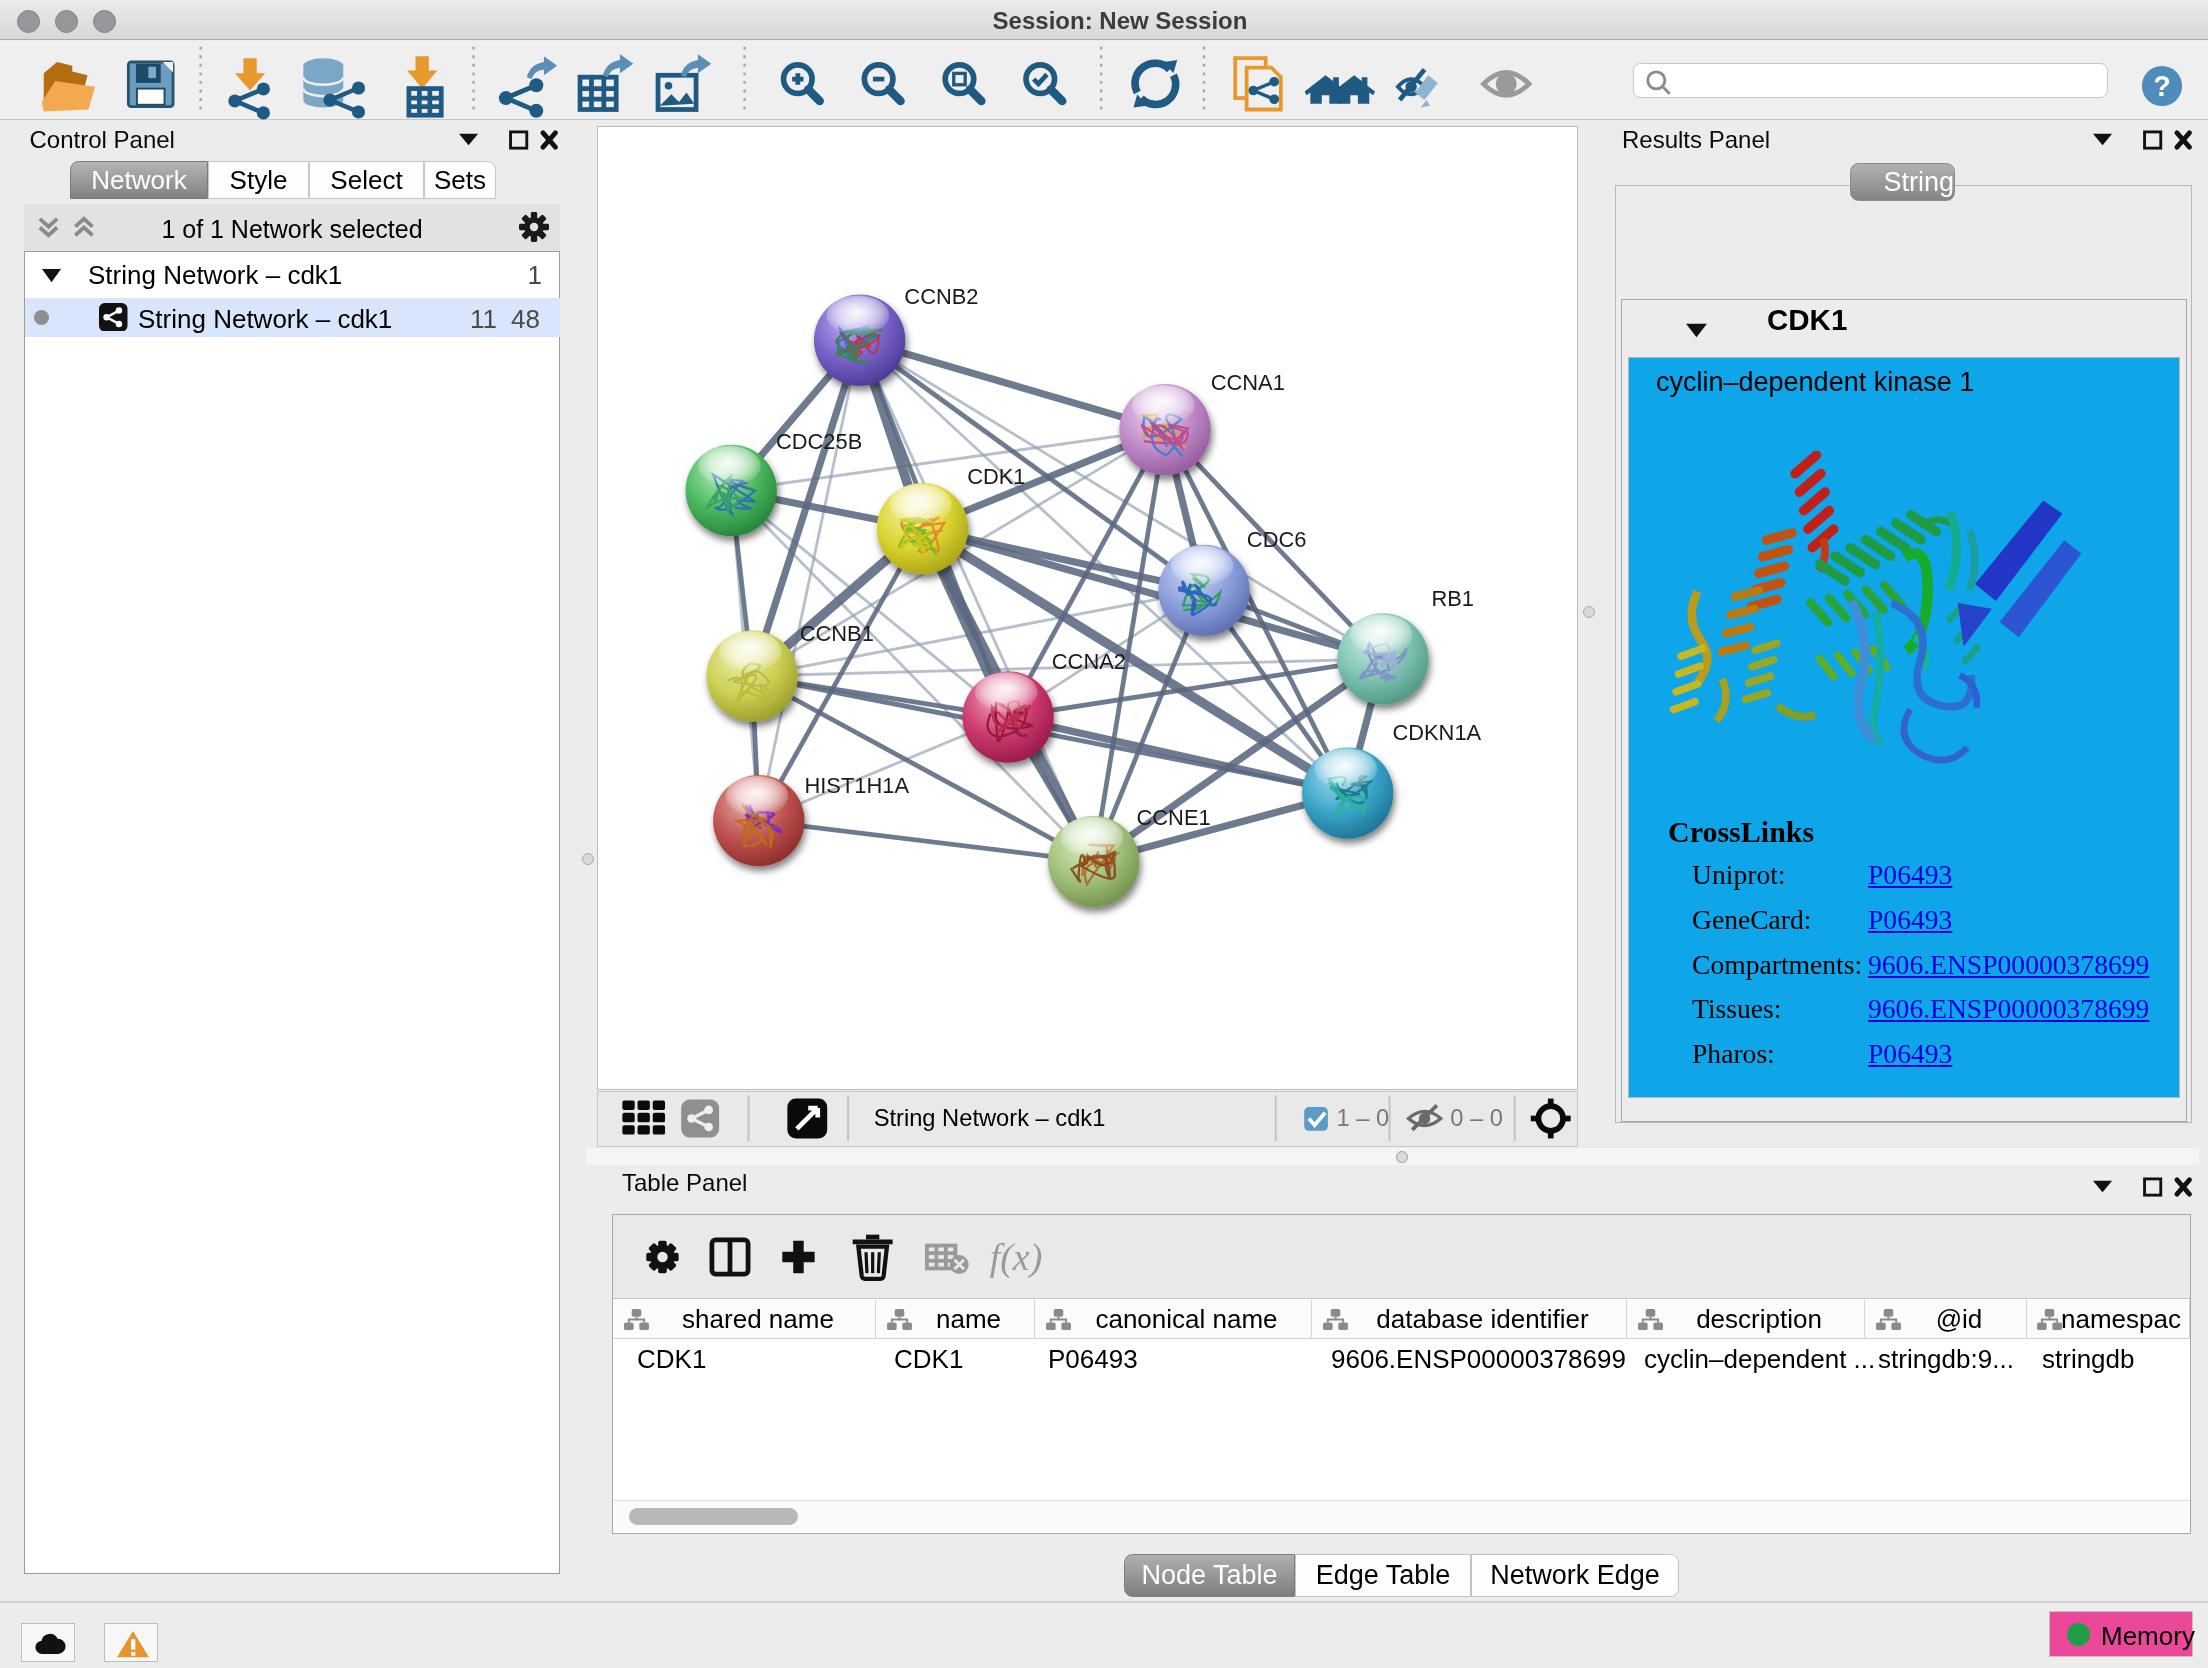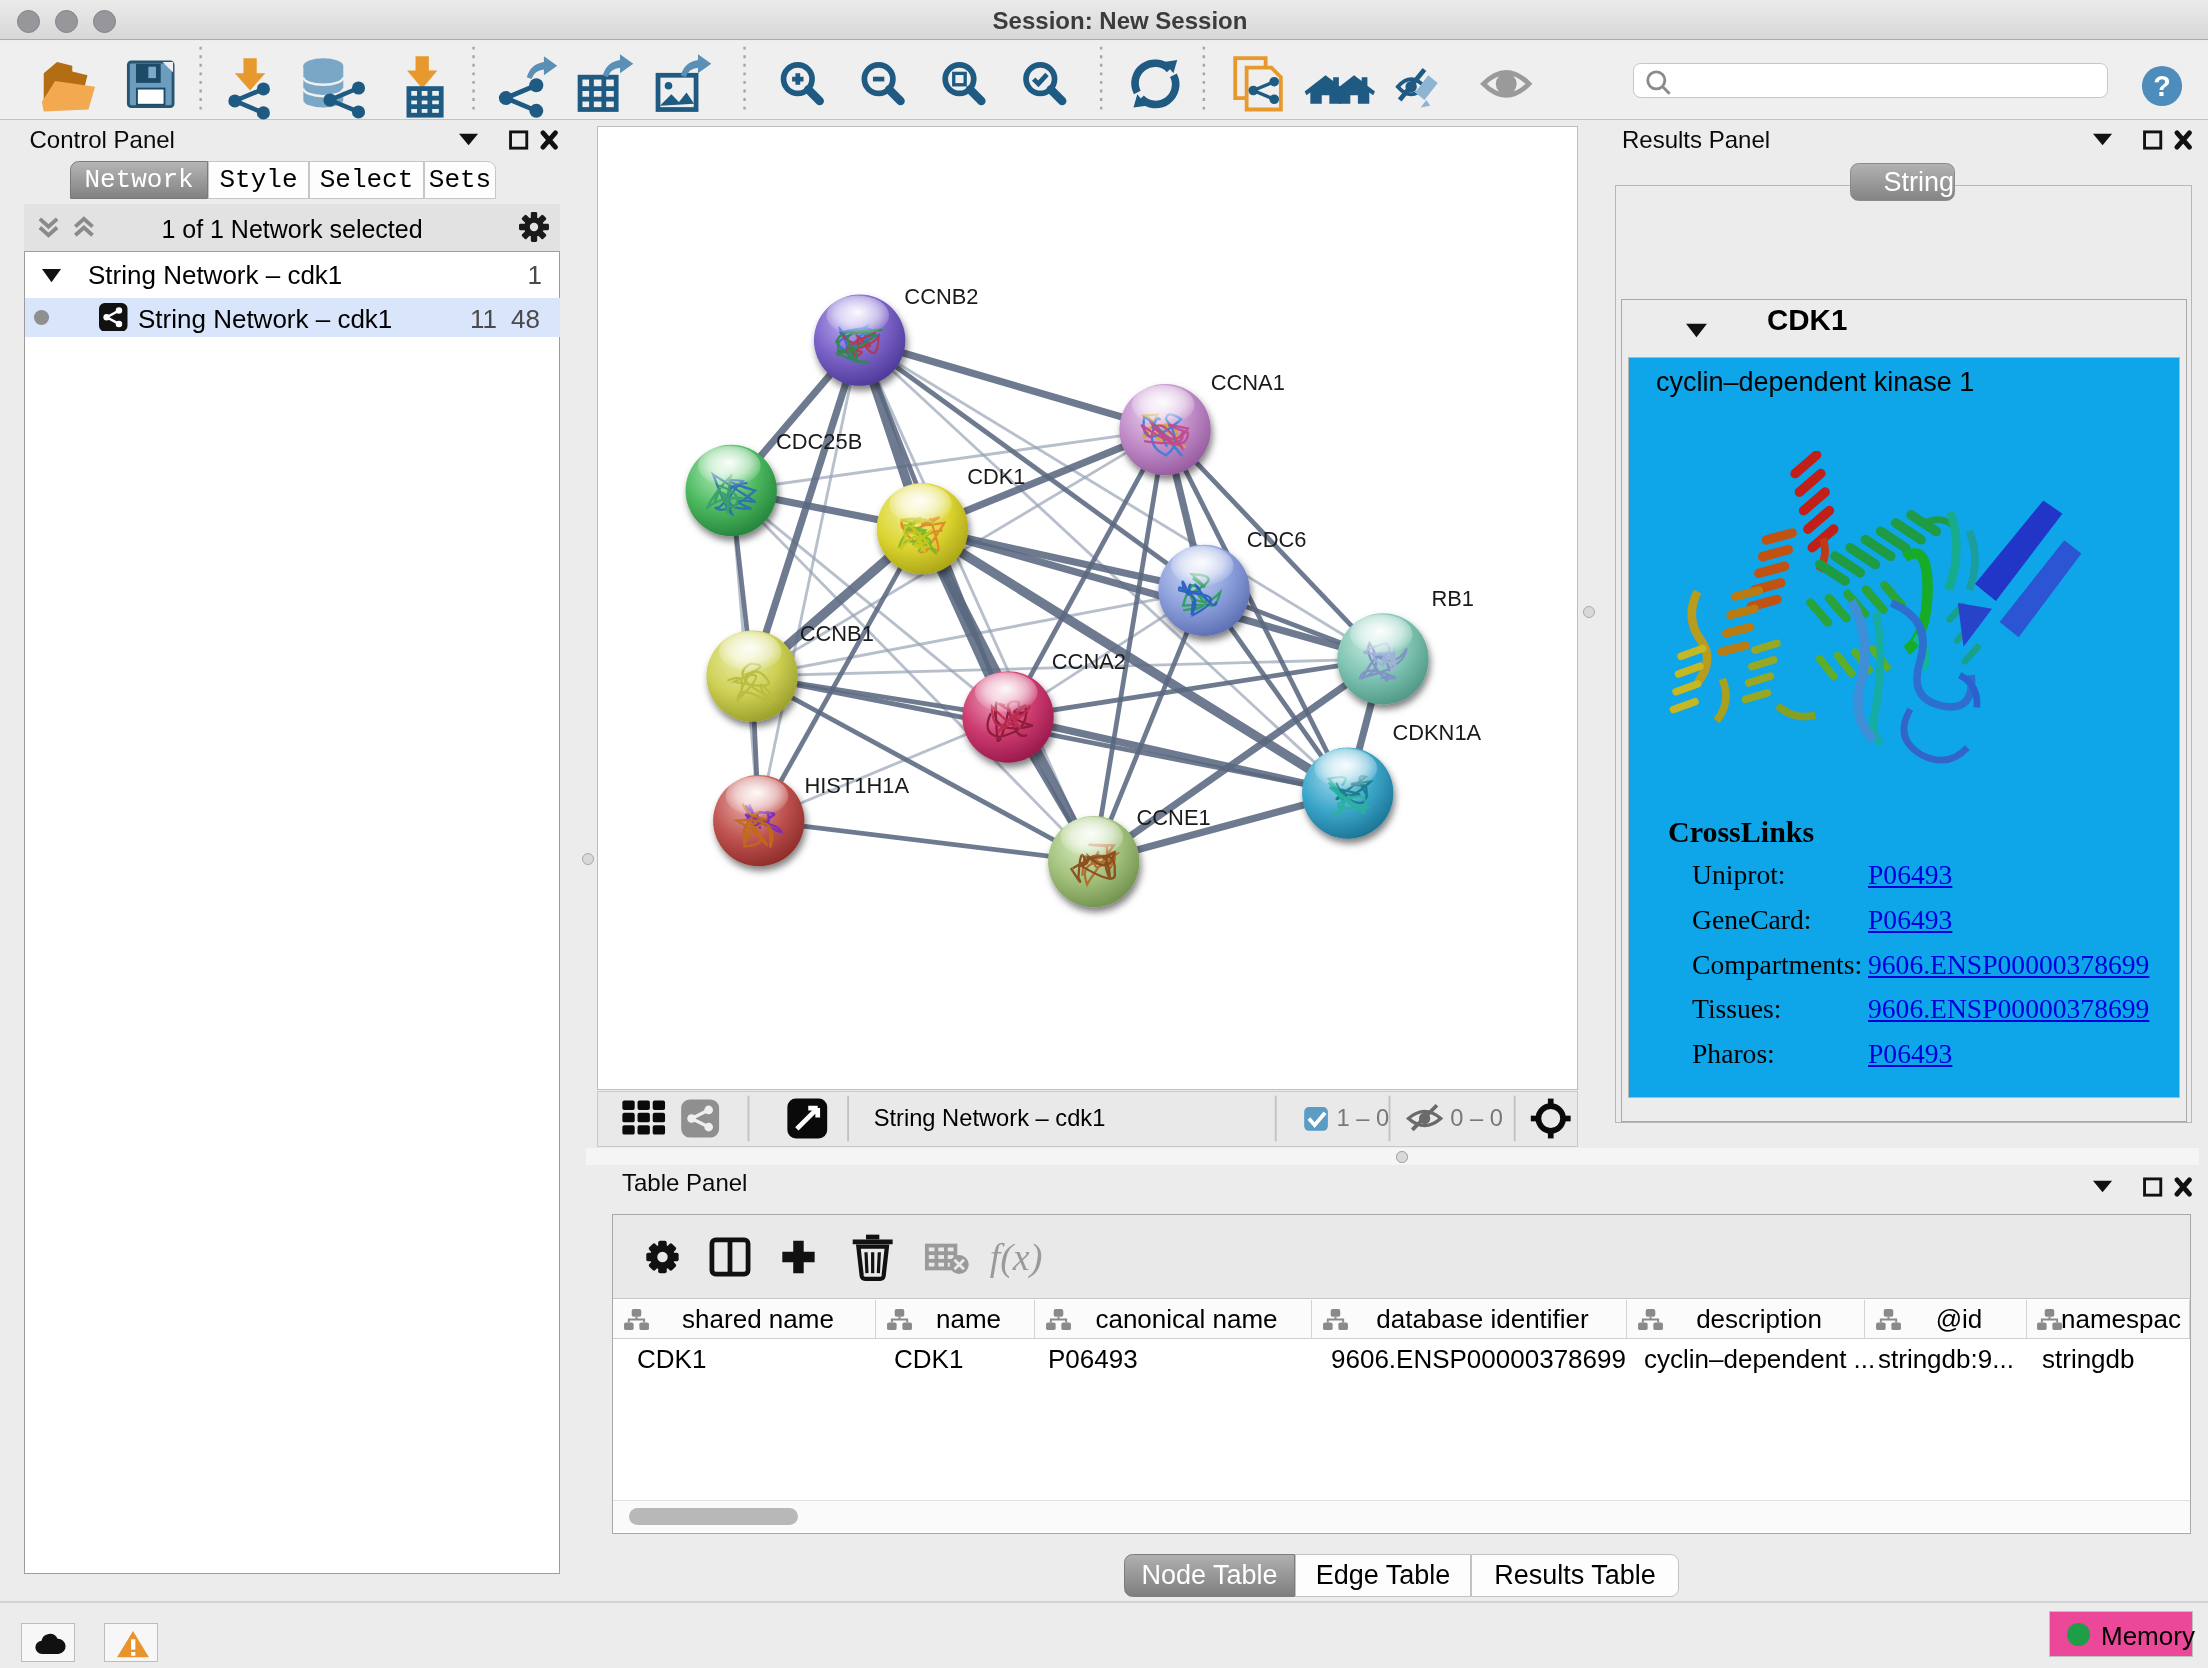--- a/index.html
+++ b/index.html
@@ -10,21 +10,21 @@
 .tl { position:absolute; top:9.5px; width:23px; height:23px; border-radius:50%;
   background:#97969b; border:1px solid #838287; }
 #title { position:absolute; top:6.7px; left:16px; width:2208px; text-align:center;
   font-size:24px; font-weight:bold; color:#3c3c3c; }
 #toolbar { position:absolute; left:0; top:41px; width:2208px; height:79px;
   background:#efefef; border-bottom:1px solid #c2c2c2; }
 #searchbox { position:absolute; left:1633px; top:63px; width:475px; height:35px;
   background:#fff; border:1.9px solid #c6c6c6; border-radius:7.6px; }
 .phead { position:absolute; font-size:24px; color:#0a0a0a; }
 .tab { position:absolute; height:38px; background:#fdfdfd; border:1px solid #c6c6c6;
-  text-align:center; font-size:26px; color:#000; line-height:36px;font-family:Liberation Mono, monospace; }
+  text-align:center; font-size:26px; color:#000; line-height:36px; }
 .tabsel { background:linear-gradient(#b5b5b5,#828282); color:#fff; border-color:#7a7a7a; }
 #netstrip { position:absolute; left:24px; top:204px; width:536px; height:47px; background:#e2e2e2; }
 #treebox { position:absolute; left:24px; top:251px; width:536px; height:1323px;
   background:#fff; border:1px solid #9c9c9c; }
 #canvas { position:absolute; left:597px; top:126px; width:981px; height:964px;
   background:#fff; border:1px solid #bdbdbd; }
 #canvbar { position:absolute; left:597px; top:1091px; width:981px; height:56px;
   background:#e9e9e9; border:1px solid #c9c9c9; }
 #rpouter { position:absolute; left:1615px; top:185px; width:577px; height:938px;
   background:#ececec; border:1.9px solid #b7b7b7; }
@@ -690,21 +690,21 @@
       <div class="td" style="left:718px;top:129px;">9606.ENSP00000378699</div>
       <div class="td" style="left:1031px;top:129px;">cyclin–dependent ...</div>
       <div class="td" style="left:1265px;top:129px;">stringdb:9...</div>
       <div class="td" style="left:1429px;top:129px;">stringdb</div>
       <div style="position:absolute;left:0;top:285px;width:1577px;height:31px;background:#fafafa;border-top:1px solid #e0e0e0;">
         <div style="position:absolute;left:16px;top:6.7px;width:169px;height:17px;background:#b8b8b8;border-radius:8.6px;"></div>
       </div>
     </div>
 <div class="btab btabsel" style="left:1124px; width:171px; border-radius:8.6px 0 0 8.6px;">Node Table</div>
 <div class="btab" style="left:1295px; width:176px;">Edge Table</div>
-<div class="btab" style="left:1471px; width:208px; border-radius:0 8.6px 8.6px 0;">Results Table</div>
+<div class="btab" style="left:1471px; width:208px; border-radius:0 8.6px 8.6px 0;">Network Edge</div>
 <div id="statusdiv"></div>
 <div class="sbtn" style="left:21px;">
 <svg style="position:absolute;left:10.5px;top:6.7px;" width="34" height="25" viewBox="0 0 36 26">
 <path d="M10 24 a7 7 0 0 1 -1 -14 a9 9 0 0 1 17 -2 a7 7 0 0 1 1 16 z" fill="#111"></path>
       </svg>
     </div>
 <div class="sbtn" style="left:104px;">
 <svg style="position:absolute;left:10.5px;top:4.8px;" width="34" height="30" viewBox="0 0 36 32">
 <path d="M18 2 L35 30 L1 30 Z" fill="#e8932c"></path>
 <rect x="16" y="11" width="4.5" height="11" fill="#fff"></rect>

